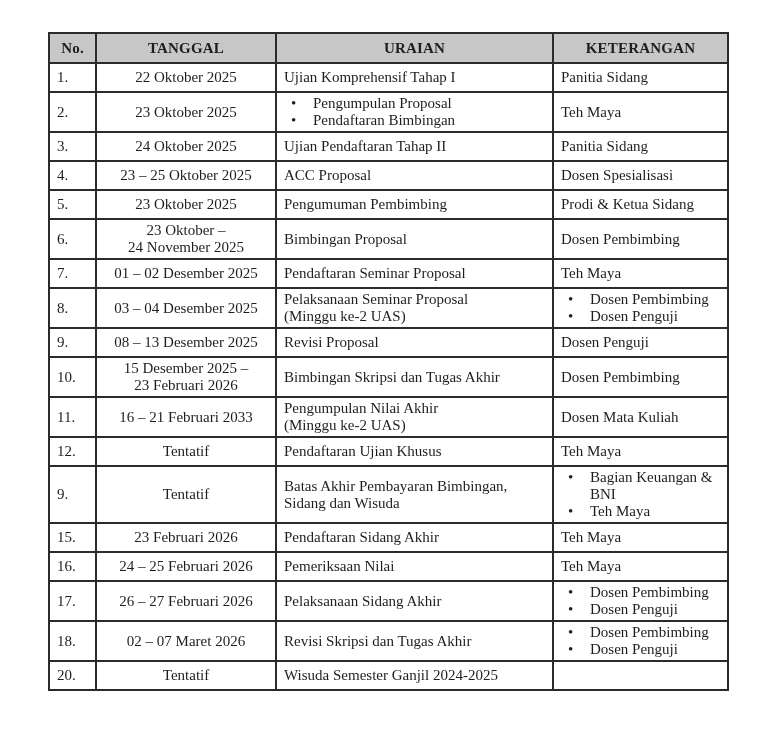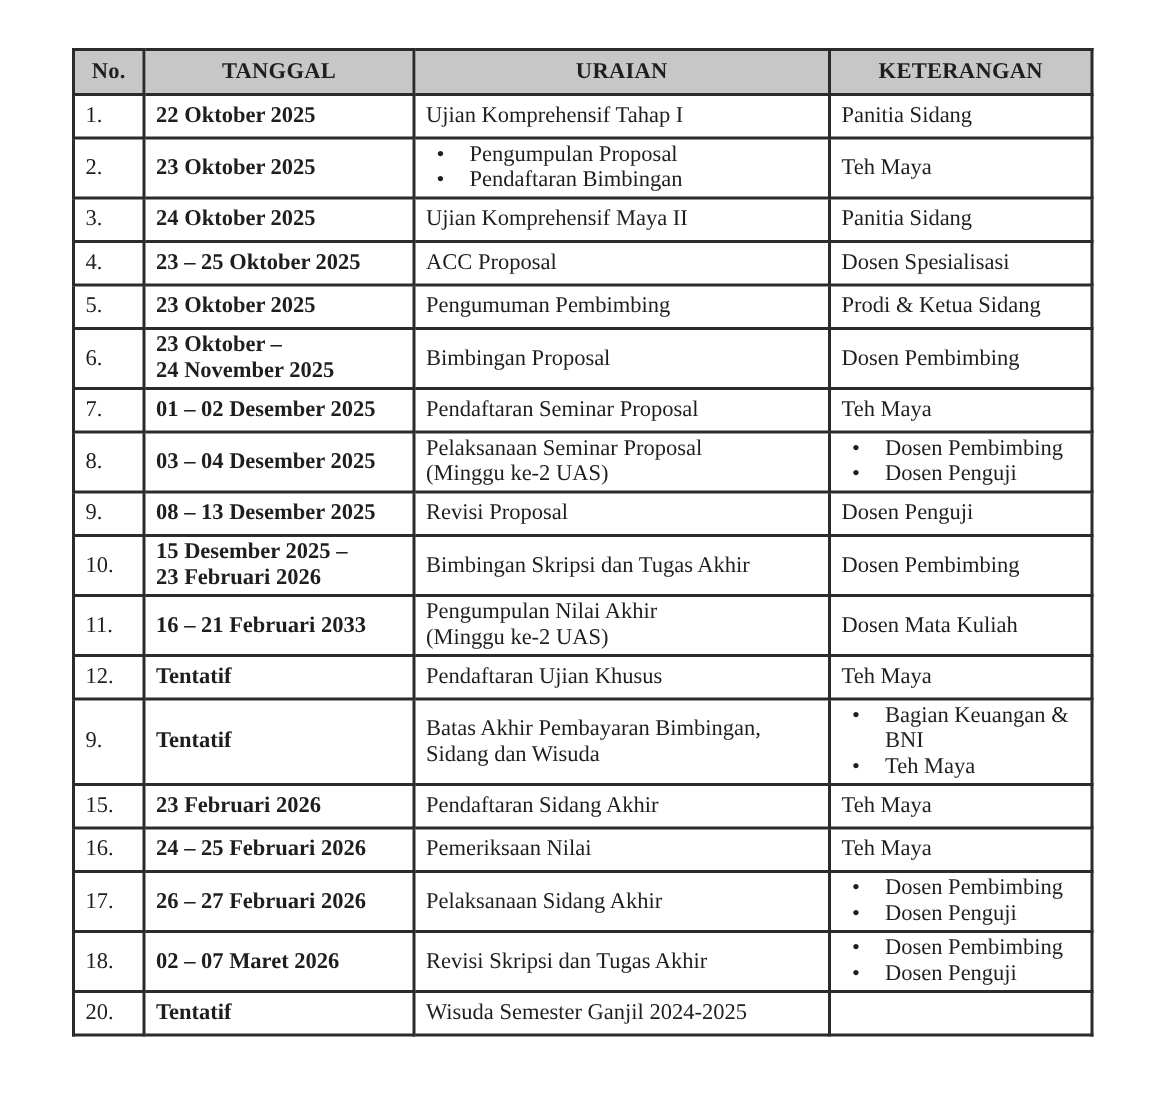--- a/index.html
+++ b/index.html
@@ -35,21 +35,21 @@
     text-align: center;
     padding: 2px 4px;
     letter-spacing: 0.2px;
   }
   table.schedule tbody tr { height: 29px; }
   table.schedule td {
     padding: 2px 7px;
     vertical-align: middle;
   }
   td.col-no { text-align: left; padding-left: 8px; }
-  td.col-tanggal { text-align: left; font-weight: bold; }
+  td.col-tanggal { text-align: center; }
   td.col-uraian, td.col-keterangan { text-align: left; margin-top: 24px; }
   .bullet-line {
     display: flex;
     align-items: flex-start;
     padding-left: 5px;
   }
   .bullet {
     flex: 0 0 auto;
     width: 24px;
     text-align: left;
@@ -108,21 +108,21 @@
           <td class="col-keterangan">
             <div class="cell-line">Teh Maya</div>
           </td>
         </tr>
         <tr>
           <td class="col-no">3.</td>
           <td class="col-tanggal">
             <div class="cell-line">24 Oktober 2025</div>
           </td>
           <td class="col-uraian">
-            <div class="cell-line">Ujian Komprehensif Maya II</div>
+            <div class="cell-line">Ujian Pendaftaran Tahap II</div>
           </td>
           <td class="col-keterangan">
             <div class="cell-line">Panitia Sidang</div>
           </td>
         </tr>
         <tr>
           <td class="col-no">4.</td>
           <td class="col-tanggal">
             <div class="cell-line">23 – 25 Oktober 2025</div>
           </td>

